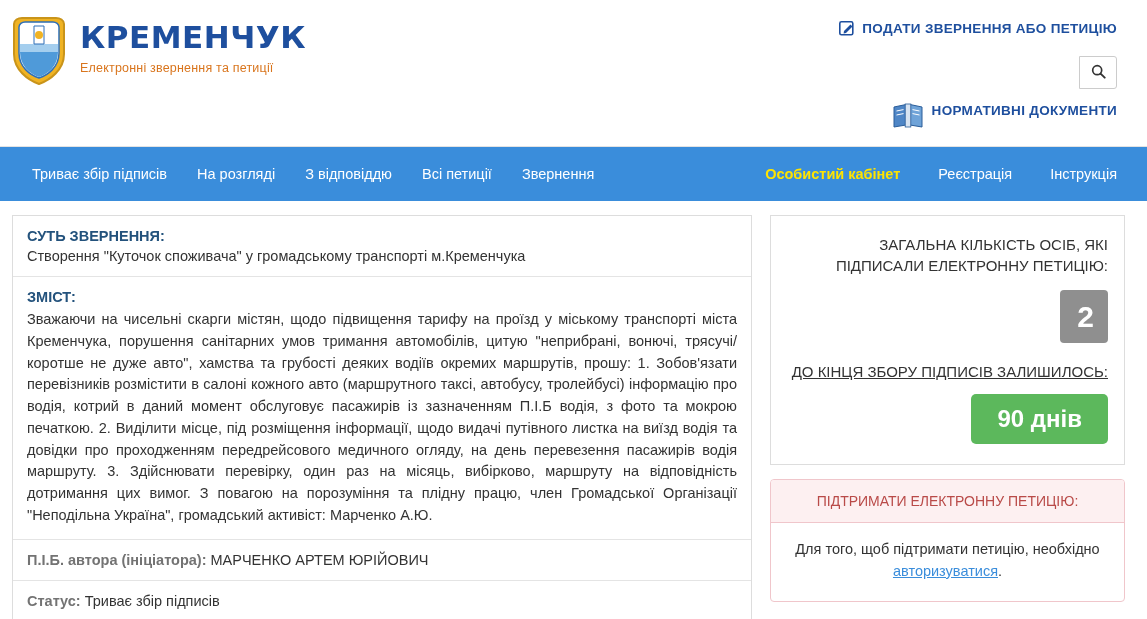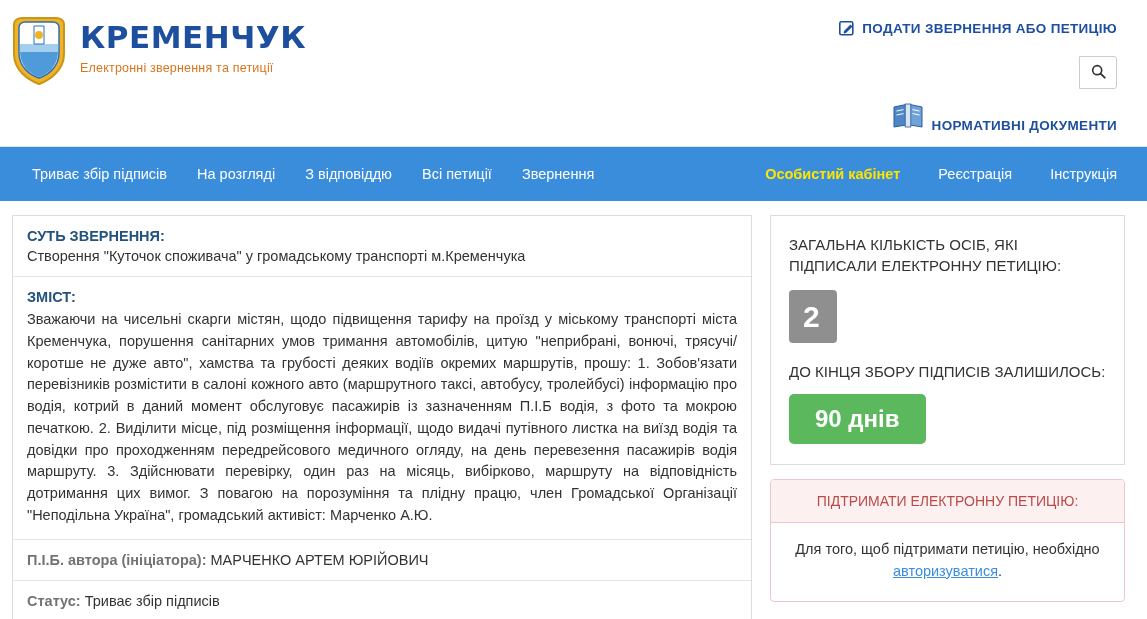--- a/index.html
+++ b/index.html
@@ -89,21 +89,21 @@
     border: 1px solid #cccccc;
     border-radius: 0 3px 3px 0;
     display: flex; align-items: center; justify-content: center;
     cursor: pointer;
     padding: 0;
   }
   .docs-row {
     margin-top: 14px;
     display: flex;
     justify-content: flex-end;
-    align-items: flex-end;
+    align-items: flex-start;
     gap: 9px;
   }
   .docs-label {
     color: #1e4f9e;
     font-size: 13.5px;
     font-weight: bold;
     letter-spacing: 0.3px;
     cursor: pointer;
   }
 
@@ -159,21 +159,21 @@
     color: #333;
     font-size: 14.5px;
   }
   .kv { font-size: 14.5px; color:#333; }
   .kv b { color:#737373; }
 
   
   .stat-panel {
     border: 1px solid #dddddd;
     padding: 18px 16px 20px 18px;
-    text-align: left;
+    text-align: right;
     background:#fff;
   }
   .stat-title {
     font-size: 15px;
     color: #333;
     line-height: 1.4;
     margin-bottom: 14px;
   }
   .count-badge {
     display: inline-block;
@@ -183,20 +183,21 @@
     color: #ffffff;
     font-size: 30px;
     font-weight: bold;
     border-radius: 4px;
     line-height: 1.1;
   }
   .stat-sub {
     margin-top: 20px;
     font-size: 15px;
     color: #333;
+    text-decoration: underline;
   }
   .days-badge {
     display: inline-block;
     margin-top: 14px;
     padding: 11px 26px;
     background: #5cb85c;
     color: #ffffff;
     font-size: 24px;
     font-weight: bold;
     border-radius: 5px;

